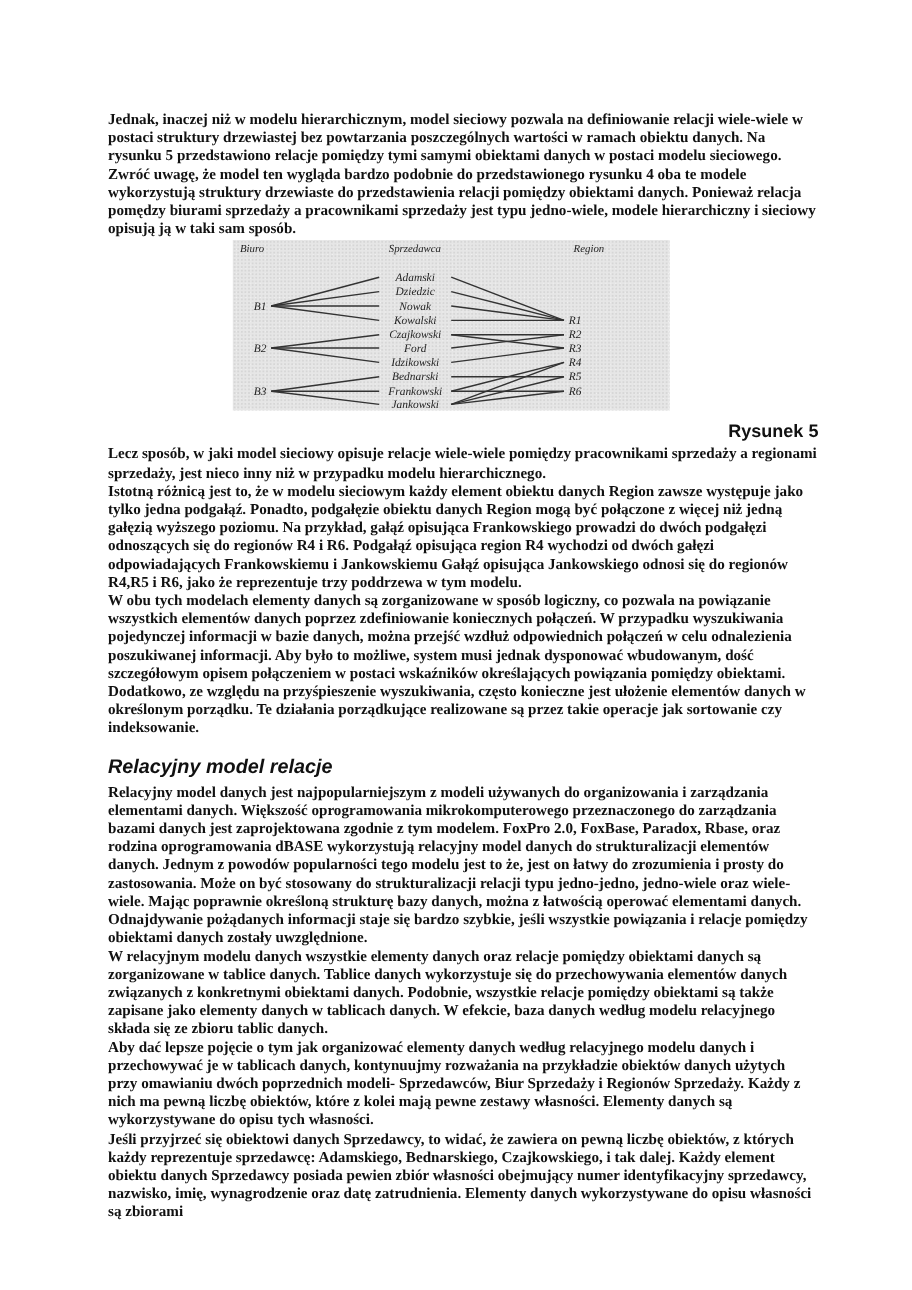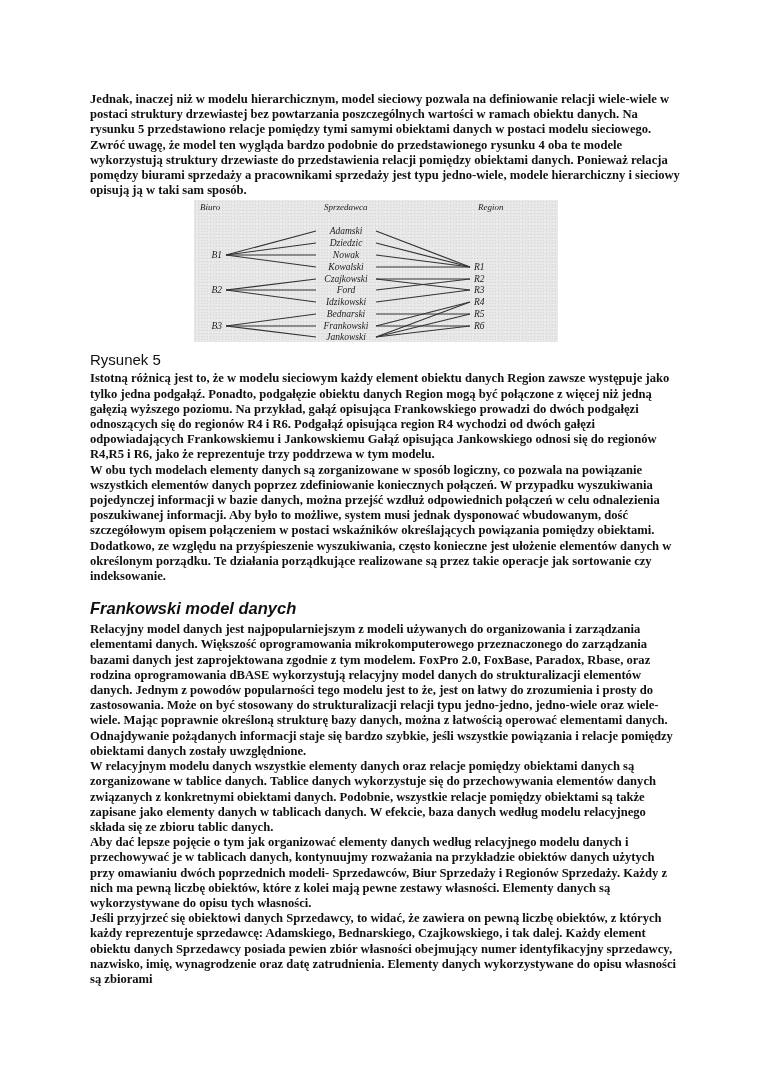--- a/index.html
+++ b/index.html
@@ -13,22 +13,22 @@
     width: 318px; height: 142px; margin: 2px 0 0 104px; position: relative;
     background: #e6e6e6;
     background-image: radial-gradient(#d6d6d6 0.6px, transparent 0.8px), radial-gradient(#f2f2f2 0.6px, transparent 0.8px);
     background-size: 3px 3px, 4px 4px;
     background-position: 0 0, 1px 2px;
     padding-left: 46px;
   }
   .figure svg { position: absolute; left: 0; top: 0; }
   .fig-label { font-family: "Liberation Serif", serif; font-style: italic; fill: #222; }
   .caption {
-    text-align: left; font-family: "Liberation Sans", sans-serif; font-size: 15px;
-    line-height: 18px; margin: 9px 0 2px 0; color: #111;
+    text-align: right; font-family: "Liberation Sans", sans-serif; font-size: 15px;
+    line-height: 18px; margin: 9px 0 2px 0; color: #111; font-weight: bold;
   }
   .section-heading {
     font-family: "Liberation Sans", sans-serif; font-style: italic; font-weight: bold;
     font-size: 16.5px; line-height: 20px; margin: 14px 0 4px 0; color: #111;
   }
 </style>
 </head>
 <body>
 
 <div class="page">
@@ -102,22 +102,23 @@
         <text class="fig-label" x="280" y="93">R3</text>
         <text class="fig-label" x="280" y="105">R4</text>
         <text class="fig-label" x="280" y="117">R5</text>
         <text class="fig-label" x="280" y="129">R6</text>
       </g>
     </svg>
   </div>
 
   <div class="caption">Rysunek 5</div>
 
+  <p class="para">Lecz sposób, w jaki model sieciowy opisuje relacje wiele-wiele pomiędzy pracownikami sprzedaży a regionami sprzedaży, jest nieco inny niż w przypadku modelu hierarchicznego.</p>
   <p class="para">Istotną różnicą jest to, że w modelu sieciowym każdy element obiektu danych Region zawsze występuje jako tylko jedna podgałąź. Ponadto, podgałęzie obiektu danych Region mogą być połączone z więcej niż jedną gałęzią wyższego poziomu. Na przykład, gałąź opisująca Frankowskiego prowadzi do dwóch podgałęzi odnoszących się do regionów R4 i R6. Podgałąź opisująca region R4 wychodzi od dwóch gałęzi odpowiadających Frankowskiemu i Jankowskiemu Gałąź opisująca Jankowskiego odnosi się do regionów R4,R5 i R6, jako że reprezentuje trzy poddrzewa w tym modelu.</p>
   <p class="para">W obu tych modelach elementy danych są zorganizowane w sposób logiczny, co pozwala na powiązanie wszystkich elementów danych poprzez zdefiniowanie koniecznych połączeń. W przypadku wyszukiwania pojedynczej informacji w bazie danych, można przejść wzdłuż odpowiednich połączeń w celu odnalezienia poszukiwanej informacji. Aby było to możliwe, system musi jednak dysponować wbudowanym, dość szczegółowym opisem połączeniem w postaci wskaźników określających powiązania pomiędzy obiektami. Dodatkowo, ze względu na przyśpieszenie wyszukiwania, często konieczne jest ułożenie elementów danych w określonym porządku. Te działania porządkujące realizowane są przez takie operacje jak sortowanie czy indeksowanie.</p>
 
-  <div class="section-heading">Frankowski model danych</div>
+  <div class="section-heading">Relacyjny model relacje</div>
 
   <p class="para">Relacyjny model danych jest najpopularniejszym z modeli używanych do organizowania i zarządzania elementami danych. Większość oprogramowania mikrokomputerowego przeznaczonego do zarządzania bazami danych jest zaprojektowana zgodnie z tym modelem. FoxPro 2.0, FoxBase, Paradox, Rbase, oraz rodzina oprogramowania dBASE wykorzystują relacyjny model danych do strukturalizacji elementów danych. Jednym z powodów popularności tego modelu jest to że, jest on łatwy do zrozumienia i prosty do zastosowania. Może on być stosowany do strukturalizacji relacji typu jedno-jedno, jedno-wiele oraz wiele-wiele. Mając poprawnie określoną strukturę bazy danych, można z łatwością operować elementami danych. Odnajdywanie pożądanych informacji staje się bardzo szybkie, jeśli wszystkie powiązania i relacje pomiędzy obiektami danych zostały uwzględnione.</p>
   <p class="para">W relacyjnym modelu danych wszystkie elementy danych oraz relacje pomiędzy obiektami danych są zorganizowane w tablice danych. Tablice danych wykorzystuje się do przechowywania elementów danych związanych z konkretnymi obiektami danych. Podobnie, wszystkie relacje pomiędzy obiektami są także zapisane jako elementy danych w tablicach danych. W efekcie, baza danych według modelu relacyjnego składa się ze zbioru tablic danych.</p>
   <p class="para">Aby dać lepsze pojęcie o tym jak organizować elementy danych według relacyjnego modelu danych i przechowywać je w tablicach danych, kontynuujmy rozważania na przykładzie obiektów danych użytych przy omawianiu dwóch poprzednich modeli- Sprzedawców, Biur Sprzedaży i Regionów Sprzedaży. Każdy z nich ma pewną liczbę obiektów, które z kolei mają pewne zestawy własności. Elementy danych są wykorzystywane do opisu tych własności.</p>
   <p class="para">Jeśli przyjrzeć się obiektowi danych Sprzedawcy, to widać, że zawiera on pewną liczbę obiektów, z których każdy reprezentuje sprzedawcę: Adamskiego, Bednarskiego, Czajkowskiego, i tak dalej. Każdy element obiektu danych Sprzedawcy posiada pewien zbiór własności obejmujący numer identyfikacyjny sprzedawcy, nazwisko, imię, wynagrodzenie oraz datę zatrudnienia. Elementy danych wykorzystywane do opisu własności są zbiorami</p>
 </div>
 
 </body></html>

